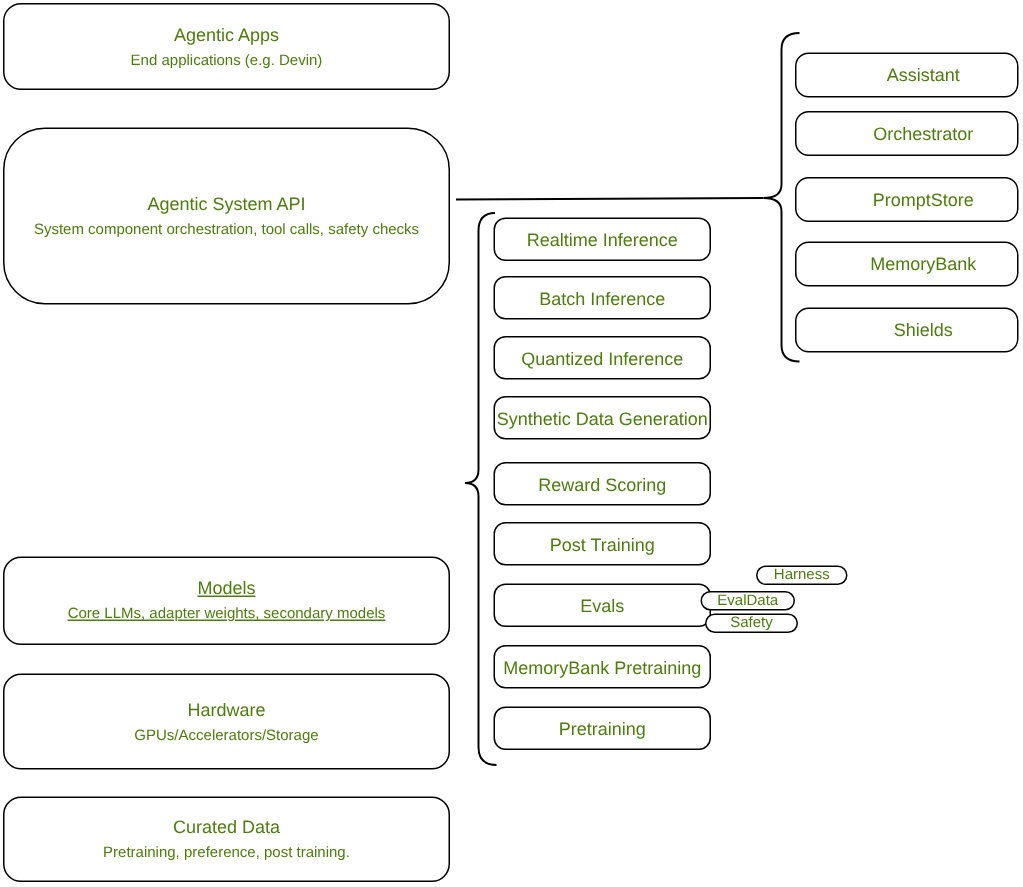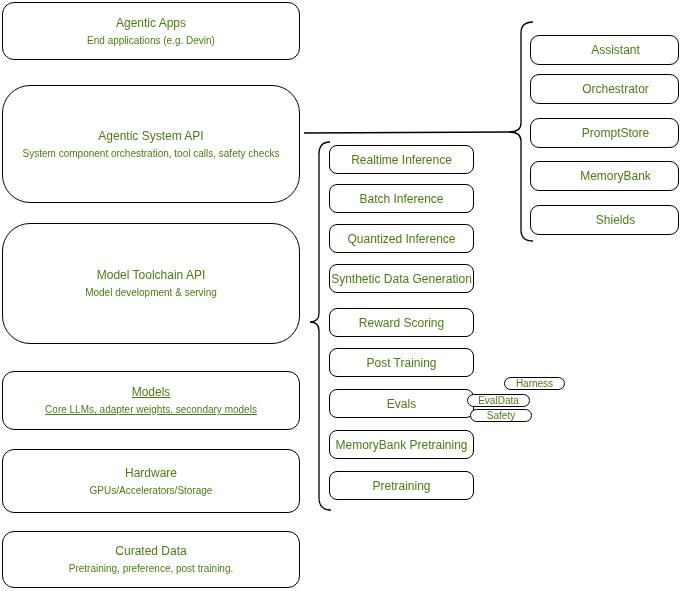--- a/index.html
+++ b/index.html
@@ -84,24 +84,20 @@
   </svg>
 
   <div class="box lbox lb1">
     <div class="title">Agentic Apps</div>
     <div class="subtitle">End applications (e.g. Devin)</div>
   </div>
   <div class="box lbox lb2">
     <div class="title">Agentic System API</div>
     <div class="subtitle">System component orchestration, tool calls, safety checks</div>
   </div>
-  <div class="box lbox lb3">
-    <div class="title">Model Toolchain API</div>
-    <div class="subtitle">Model development &amp; serving</div>
-  </div>
   <div class="box lbox lb4">
     <div class="title">Models</div>
     <div class="subtitle">Core LLMs, adapter weights, secondary models</div>
   </div>
   <div class="box lbox lb5">
     <div class="title">Hardware</div>
     <div class="subtitle">GPUs/Accelerators/Storage</div>
   </div>
   <div class="box lbox lb6">
     <div class="title">Curated Data</div>

